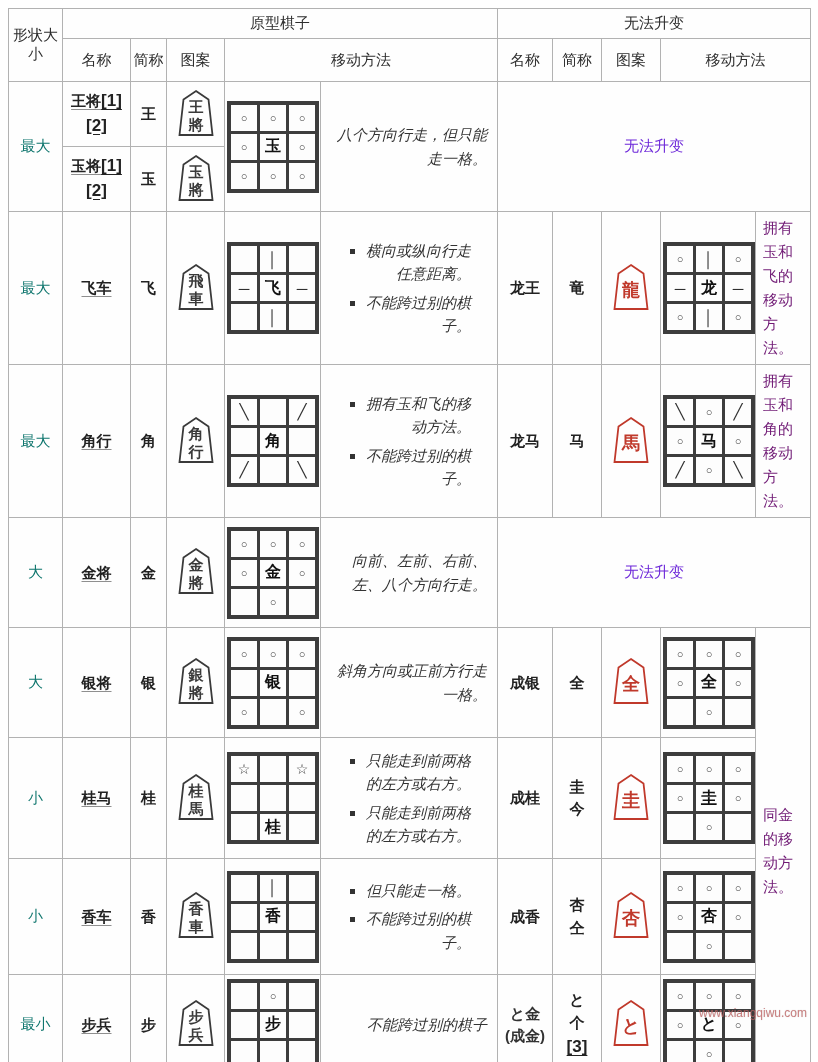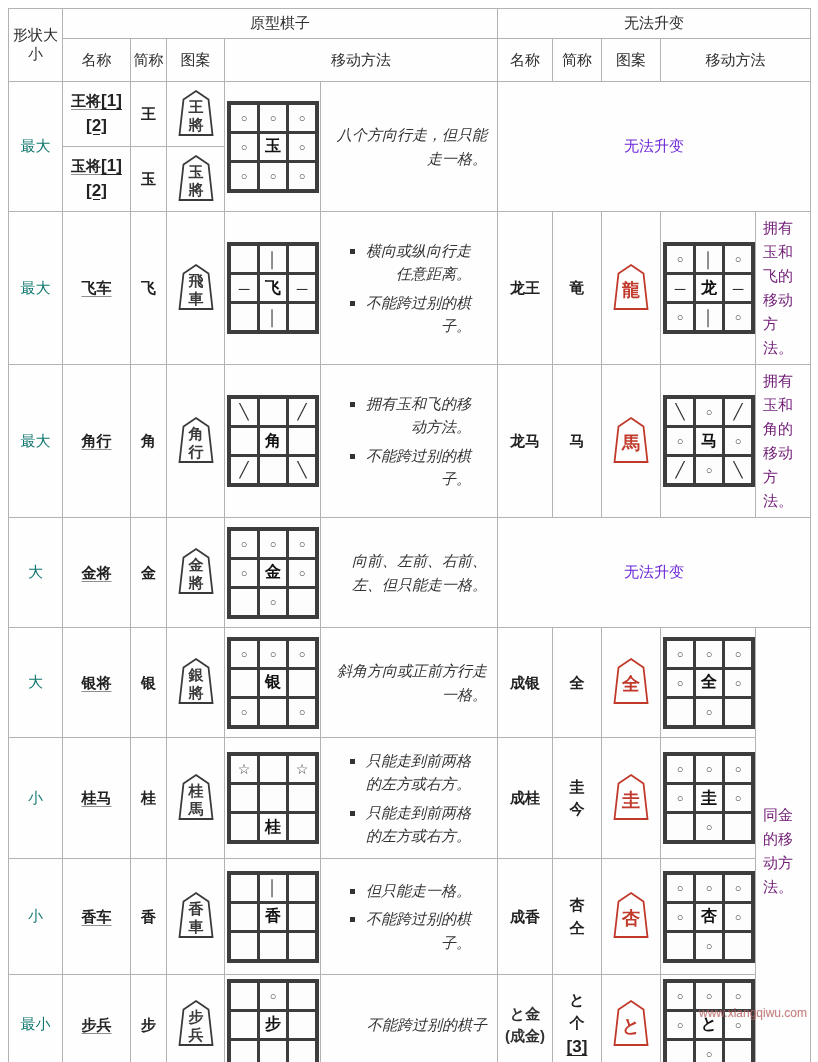--- a/index.html
+++ b/index.html
@@ -317,21 +317,21 @@
             <div class="bcell">
               <span class="g-circ">○</span>
             </div>
             <div class="bcell"></div>
             <div class="bcell">
               <span class="g-circ">○</span>
             </div>
             <div class="bcell"></div>
           </div>
         </td>
-    <td class="c-move"><span>向前、左前、右前、左、但只能走一格。</span></td>
+    <td class="c-move"><span>向前、左前、右前、左、八个方向行走。</span></td>
     <td colspan="5" class="c-none">无法升变</td>
   </tr>
 
   <tr style="height:110px">
     <td class="c-size">大</td>
     <td class="c-name"><span class="lnk">银将</span></td>
     <td class="c-abbr">银</td>
     <td><span class="tilebox"><svg width="40" height="50" viewBox="0 0 40 50" style="display: block; margin: 0px auto;">
               <polygon points="20,3 32.5,11.5 36.5,47 3.5,47 7.5,11.5" fill="#fefefe" stroke="#3a3a3a" stroke-width="1.8"></polygon>
               <text x="20" y="24" text-anchor="middle" font-size="15" font-weight="700" fill="#3a3a3a">銀</text>

